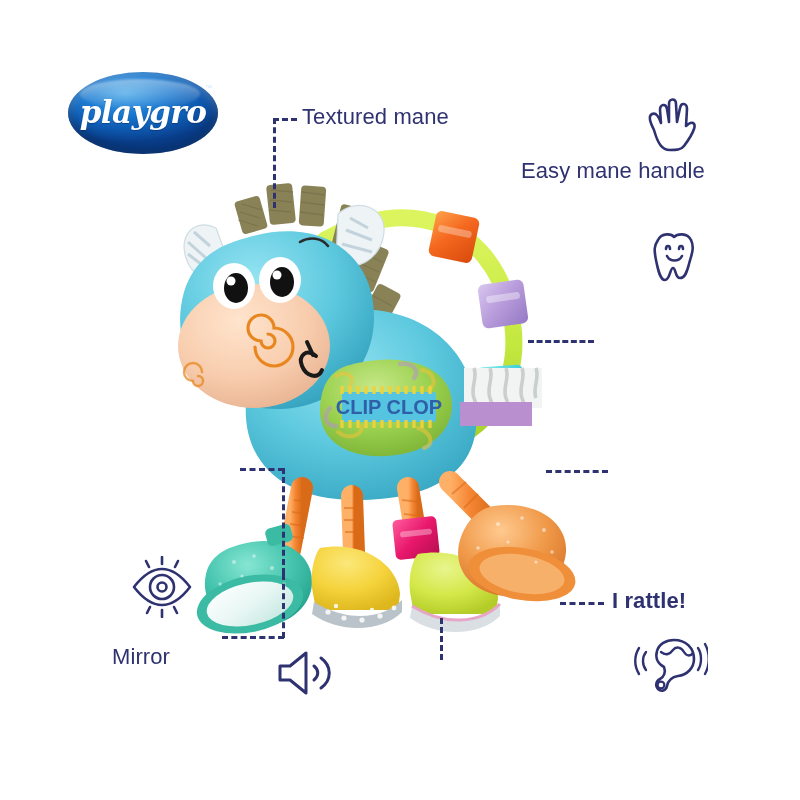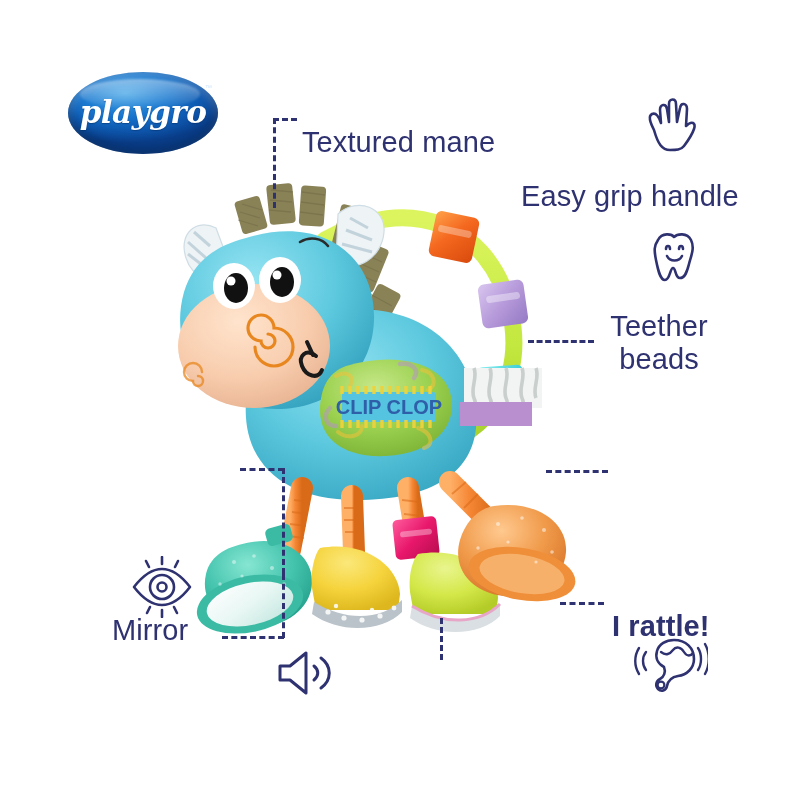--- a/index.html
+++ b/index.html
@@ -62,27 +62,26 @@
   .logo-tm {
     position: absolute;
     right: 6px; top: 12px;
     font-size: 7px;
     color: #cfe6fb;
   }
 
   
   .label {
     position: absolute;
-    font-size: 29px;
+    font-size: 22px;
     font-weight: 500;
     line-height: 1.14;
     color: #2f3270;
     letter-spacing: .1px;
     white-space: pre-line;
-    margin-top: 22px;
   }
   .label.center { text-align: center; }
 
   
   .lead-h {
     position: absolute;
     height: 0;
     border-top: 3px dashed #2f3270;
   }
   .lead-v {
@@ -407,36 +406,34 @@
   <div class="icon" style="left:640px; top:96px;">
     <svg width="62" height="56" viewBox="0 0 62 56">
       <path d="M14 34 C 10 26, 8 20, 12 18 C 16 16, 19 21, 21 27
                L 20 14 C 20 8, 26 7, 27 13 L 29 26
                L 29 8 C 29 2, 36 2, 36 8 L 37 26
                L 40 12 C 41 6, 47 7, 47 13 L 46 30
                C 52 24, 56 27, 54 33 C 52 39, 47 46, 44 50
                C 41 54, 36 54, 30 54 C 22 54, 18 48, 14 34 Z" fill="#ffffff" stroke="#2f3270" stroke-width="2.6" stroke-linejoin="round"></path>
     </svg>
   </div>
-  <div class="label" style="left:521px; top:158px;">Easy grip handle</div>
+  <div class="label" style="left:521px; top:158px;">Easy mane handle</div>
 
   <div class="icon" style="left:648px; top:228px;">
     <svg width="52" height="56" viewBox="0 0 52 56">
       <path d="M10 12 C 14 4, 24 6, 26 9 C 29 6, 39 4, 43 12
                C 47 20, 43 28, 41 36 C 39 44, 37 50, 32 50
                C 27 50, 28 40, 25 40 C 22 40, 22 52, 17 52
                C 12 52, 10 42, 8 32 C 6 22, 6 18, 10 12 Z" fill="none" stroke="#2f3270" stroke-width="2.6" stroke-linejoin="round"></path>
       <path d="M18 21 C 18 17, 22 17, 22 21" fill="none" stroke="#2f3270" stroke-width="2.6" stroke-linecap="round"></path>
       <path d="M31 21 C 31 17, 35 17, 35 21" fill="none" stroke="#2f3270" stroke-width="2.6" stroke-linecap="round"></path>
       <path d="M19 28 C 22 34, 31 34, 34 28" fill="none" stroke="#2f3270" stroke-width="2.6" stroke-linecap="round"></path>
     </svg>
   </div>
   <div class="lead-h" style="left:528px; top:340px; width:66px;"></div>
-  <div class="label center" style="left:600px; top:288px; width:118px;">Teether
-beads</div>
 
   <div class="lead-h" style="left:546px; top:470px; width:62px;"></div>
 
   <div class="lead-h" style="left:560px; top:602px; width:44px;"></div>
   <div class="label" style="left:612px; top:588px;font-weight:bold;">I rattle!</div>
   <div class="icon" style="left:634px; top:634px;">
     <svg width="74" height="62" viewBox="0 0 74 62">
       <path d="M40 6 C 52 6, 60 14, 60 25 C 60 34, 53 41, 44 42
                C 38 43, 34 47, 33 52 C 32 57, 27 58, 24 55
                C 21 52, 22 47, 26 45 C 30 43, 32 38, 30 33
@@ -468,20 +465,20 @@
       <g stroke="#2f3270" stroke-width="2.6" stroke-linecap="round">
         <path d="M36 1 L 36 8"></path>
         <path d="M20 5 L 23 11"></path>
         <path d="M52 5 L 49 11"></path>
         <path d="M36 54 L 36 61"></path>
         <path d="M21 57 L 24 51"></path>
         <path d="M51 57 L 48 51"></path>
       </g>
     </svg>
   </div>
-  <div class="label" style="left:112px; top:592px;">Mirror</div>
+  <div class="label" style="left:112px; top:644px;">Mirror</div>
   <div class="lead-h" style="left:222px; top:636px; width:62px;"></div>
   <div class="lead-v" style="left:282px; top:574px; height:64px;"></div>
 
   <div class="lead-h" style="left:240px; top:468px; width:44px;"></div>
   <div class="lead-v" style="left:282px; top:468px; height:106px;"></div>
 
 </div>
 
 </body></html>

